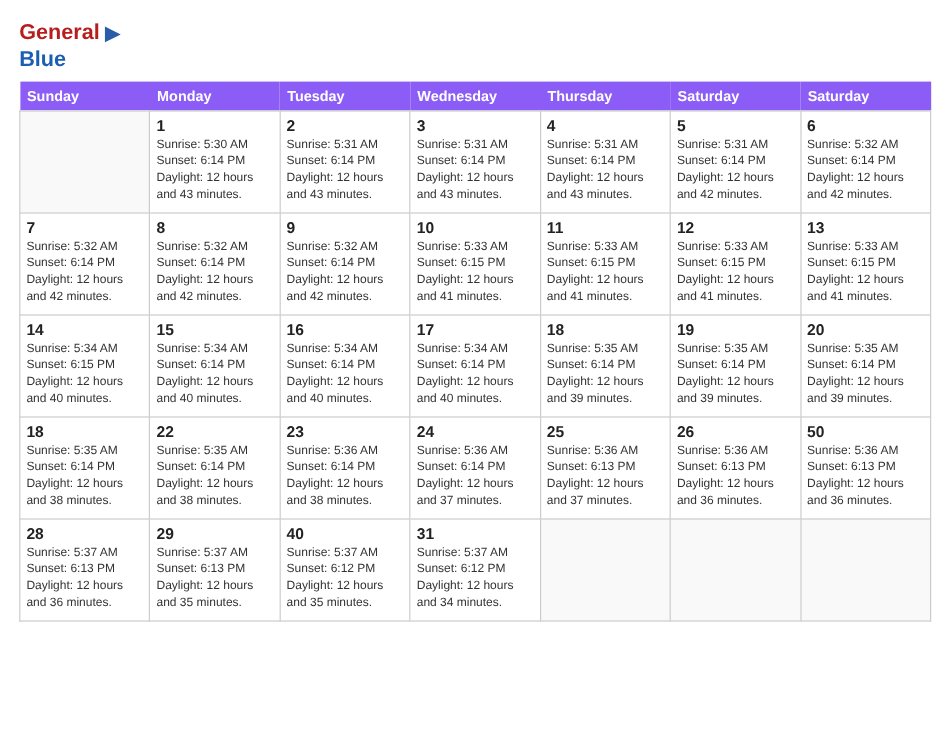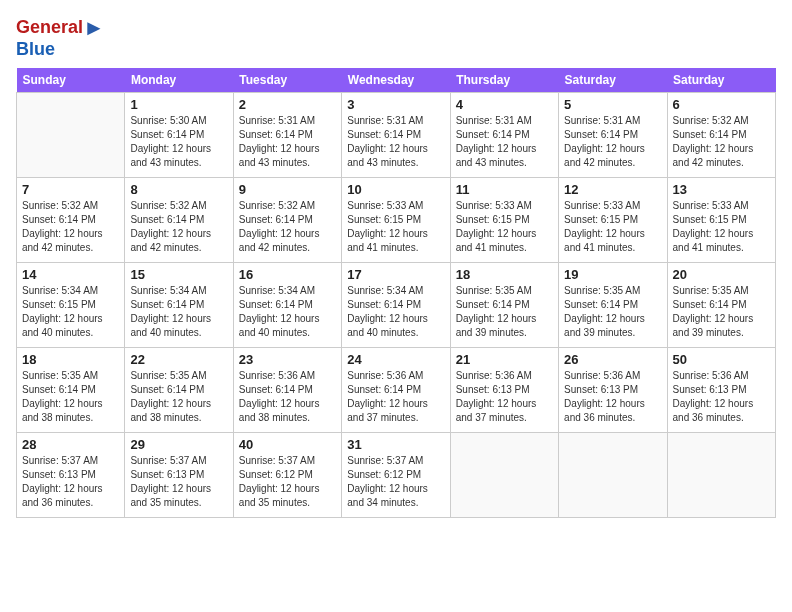--- a/index.html
+++ b/index.html
@@ -280,21 +280,21 @@
 and 38 minutes.</div>
         </td>
         <td>
           <span class="day-number">24</span>
           <div class="day-info" style="white-space: pre-line;">Sunrise: 5:36 AM
 Sunset: 6:14 PM
 Daylight: 12 hours
 and 37 minutes.</div>
         </td>
         <td>
-          <span class="day-number">21</span>
+          <span class="day-number">25</span>
           <div class="day-info" style="white-space: pre-line;">Sunrise: 5:36 AM
 Sunset: 6:13 PM
 Daylight: 12 hours
 and 37 minutes.</div>
         </td>
         <td>
           <span class="day-number">26</span>
           <div class="day-info" style="white-space: pre-line;">Sunrise: 5:36 AM
 Sunset: 6:13 PM
 Daylight: 12 hours

